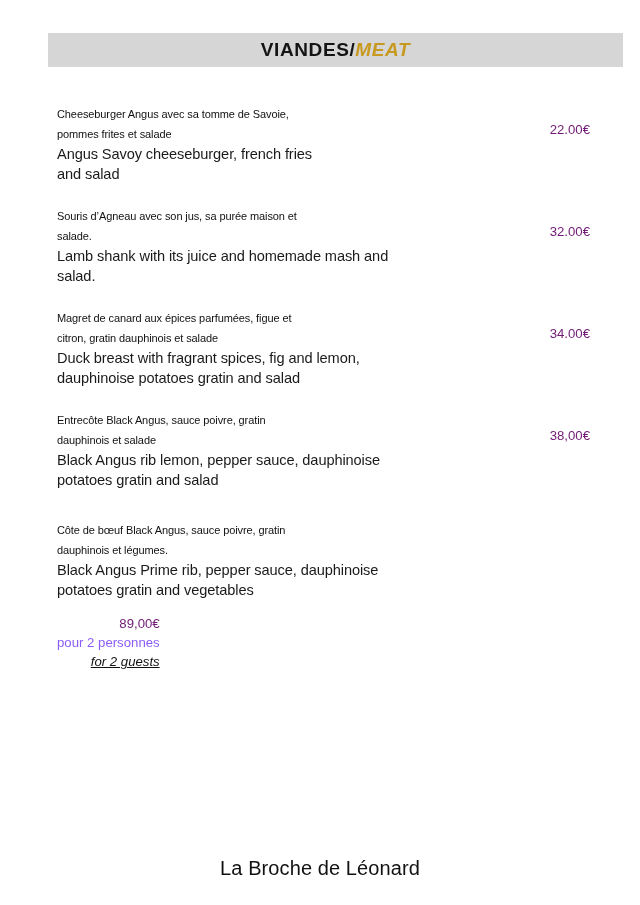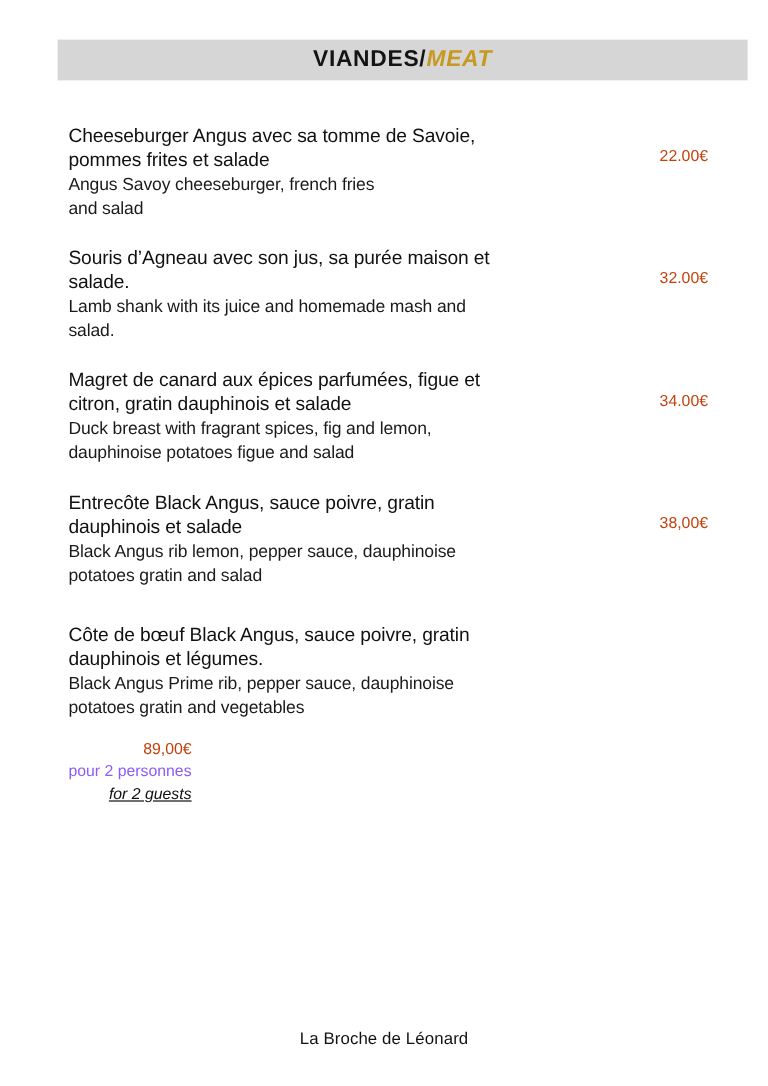--- a/index.html
+++ b/index.html
@@ -72,21 +72,21 @@
     margin-top: 30px;
     flex-direction: column;
   }
 
   .item-text {
     width: 408px;
     flex: 0 0 auto;
   }
 
   .name-fr {
-    font-size: 16px;
+    font-size: 11px;
     line-height: 20px;
     color: #111111;
     letter-spacing: -0.1px;
   }
   .name-en {
     font-size: 14.6px;
     line-height: 20px;
     color: #1a1a1a;
     letter-spacing: -0.1px;
   }
@@ -96,21 +96,21 @@
     text-align: right;
     padding-top: 16px;
     padding-right: 1px;
   }
   .item-price.align-top {
     padding-top: 14px;
   }
   .price-value {
     font-size: 13.2px;
     line-height: 19px;
-    color: #c2410c;
+    color: #701a75;
     white-space: nowrap;
   }
   .price-note-fr {
     font-size: 13.2px;
     line-height: 19px;
     color: #8b5cf6;
     white-space: nowrap;
   }
   .price-note-en {
     font-size: 13.2px;
@@ -123,21 +123,21 @@
 
   
   .footer {
     position: absolute;
     left: 0;
     top: 857px;
     width: 640px;
     text-align: center;
   }
   .footer-text {
-    font-size: 14px;
+    font-size: 20px;
     color: #111111;
     letter-spacing: 0.1px;
   }
 </style>
 </head>
 <body>
 
 <div class="page">
 
   <div class="section-bar">
@@ -170,21 +170,21 @@
       <div class="item-price">
         <div class="price-value">32.00€</div>
       </div>
     </div>
 
     <div class="menu-item">
       <div class="item-text">
         <div class="name-fr">Magret de canard aux épices parfumées, figue et</div>
         <div class="name-fr">citron, gratin dauphinois et salade</div>
         <div class="name-en">Duck breast with fragrant spices, fig and lemon,</div>
-        <div class="name-en">dauphinoise potatoes figue and salad</div>
+        <div class="name-en">dauphinoise potatoes gratin and salad</div>
       </div>
       <div class="item-price">
         <div class="price-value">34.00€</div>
       </div>
     </div>
 
     <div class="menu-item">
       <div class="item-text">
         <div class="name-fr">Entrecôte Black Angus, sauce poivre, gratin</div>
         <div class="name-fr">dauphinois et salade</div>

